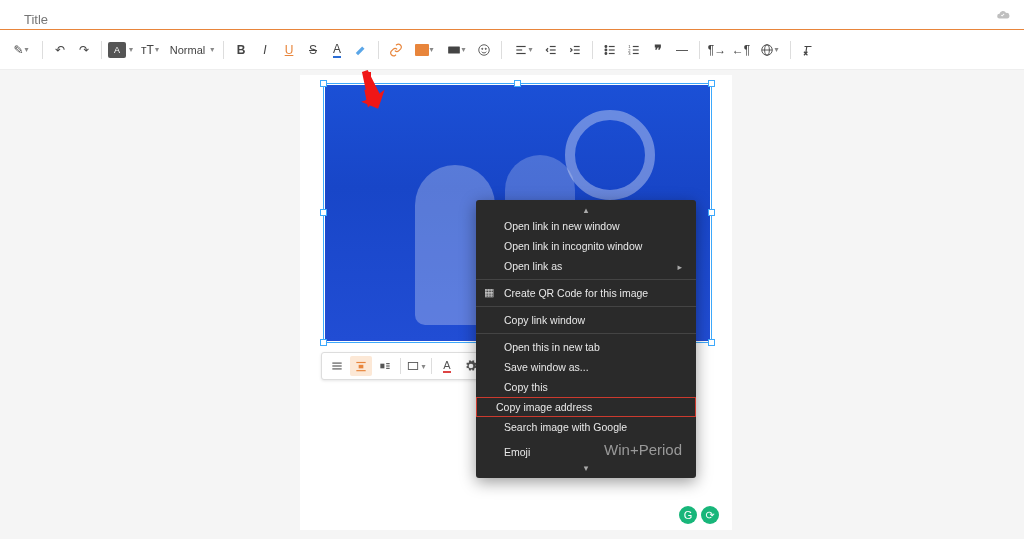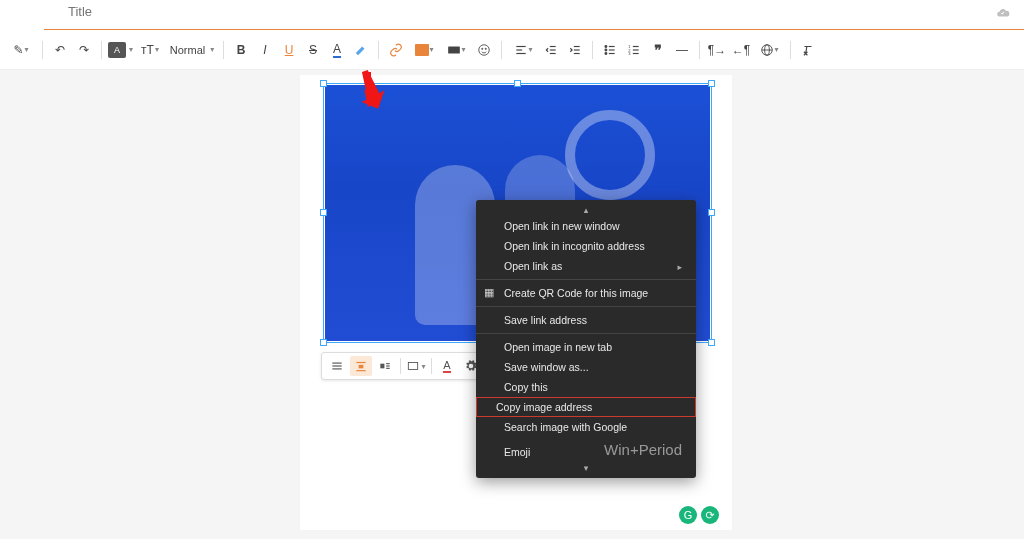--- a/index.html
+++ b/index.html
@@ -1,18 +1,18 @@
 <!DOCTYPE html>
 <html><head>
 <meta charset="utf-8">
 <style>
   * { box-sizing: border-box; margin: 0; padding: 0; }
   body { font-family: Arial, sans-serif; background: #fff; width: 1024px; height: 539px; overflow: hidden; position: relative; }
 
-  .title-row { height: 30px; border-bottom: 1px solid #e8853b; padding: 4px 8px 2px 24px; display: flex; align-items: flex-start; margin-left: 44px; }
+  .title-row { height: 30px; border-bottom: 1px solid #e8853b; padding: 4px 8px 2px 24px; display: flex; align-items: flex-end; }
   .title-input { flex: 1; border: none; outline: none; font-size: 13px; color: #bbb; background: transparent; }
   .cloud { color: #bfbfbf; font-size: 18px; margin-right: 6px; }
 
   .toolbar { height: 40px; display: flex; align-items: center; padding: 0 6px; border-bottom: 1px solid #eee; gap: 2px; }
   .tbtn { width: 22px; height: 24px; display: flex; align-items: center; justify-content: center; color: #444; font-size: 12px; cursor: pointer; border-radius: 2px; }
   .tbtn.wide { width: 30px; }
   .tbtn.xwide { width: 50px; font-size: 11px; justify-content: center; gap: 4px; }
   .sep { width: 1px; height: 18px; background: #ddd; margin: 0 4px; }
   .orange { color: #e8853b !important; }
   .caret { font-size: 8px; color: #888; margin-left: 1px; }
@@ -261,38 +261,38 @@
         </svg>
     </div>
   </div>
 
   <div class="ctx-menu">
     <div class="ctx-up">▴</div>
     <div class="ctx-item">
         <span>Open link in new window</span>
       </div>
     <div class="ctx-item">
-        <span>Open link in incognito address</span>
+        <span>Open link in incognito window</span>
       </div>
     <div class="ctx-item">
         <span>Open link as</span>
         <span class="arr">▸</span>
       </div>
     <div class="ctx-sep"></div>
     <div class="ctx-item">
         <span class="ico">▦</span>
         <span>Create QR Code for this image</span>
       </div>
     <div class="ctx-sep"></div>
     <div class="ctx-item">
-        <span>Save link address</span>
+        <span>Copy link window</span>
       </div>
     <div class="ctx-sep"></div>
     <div class="ctx-item">
-        <span>Open image in new tab</span>
+        <span>Open this in new tab</span>
       </div>
     <div class="ctx-item">
         <span>Save window as...</span>
       </div>
     <div class="ctx-item">
         <span>Copy this</span>
       </div>
     <div class="ctx-item ctx-hilite">
         <span>Copy image address</span>
       </div>

